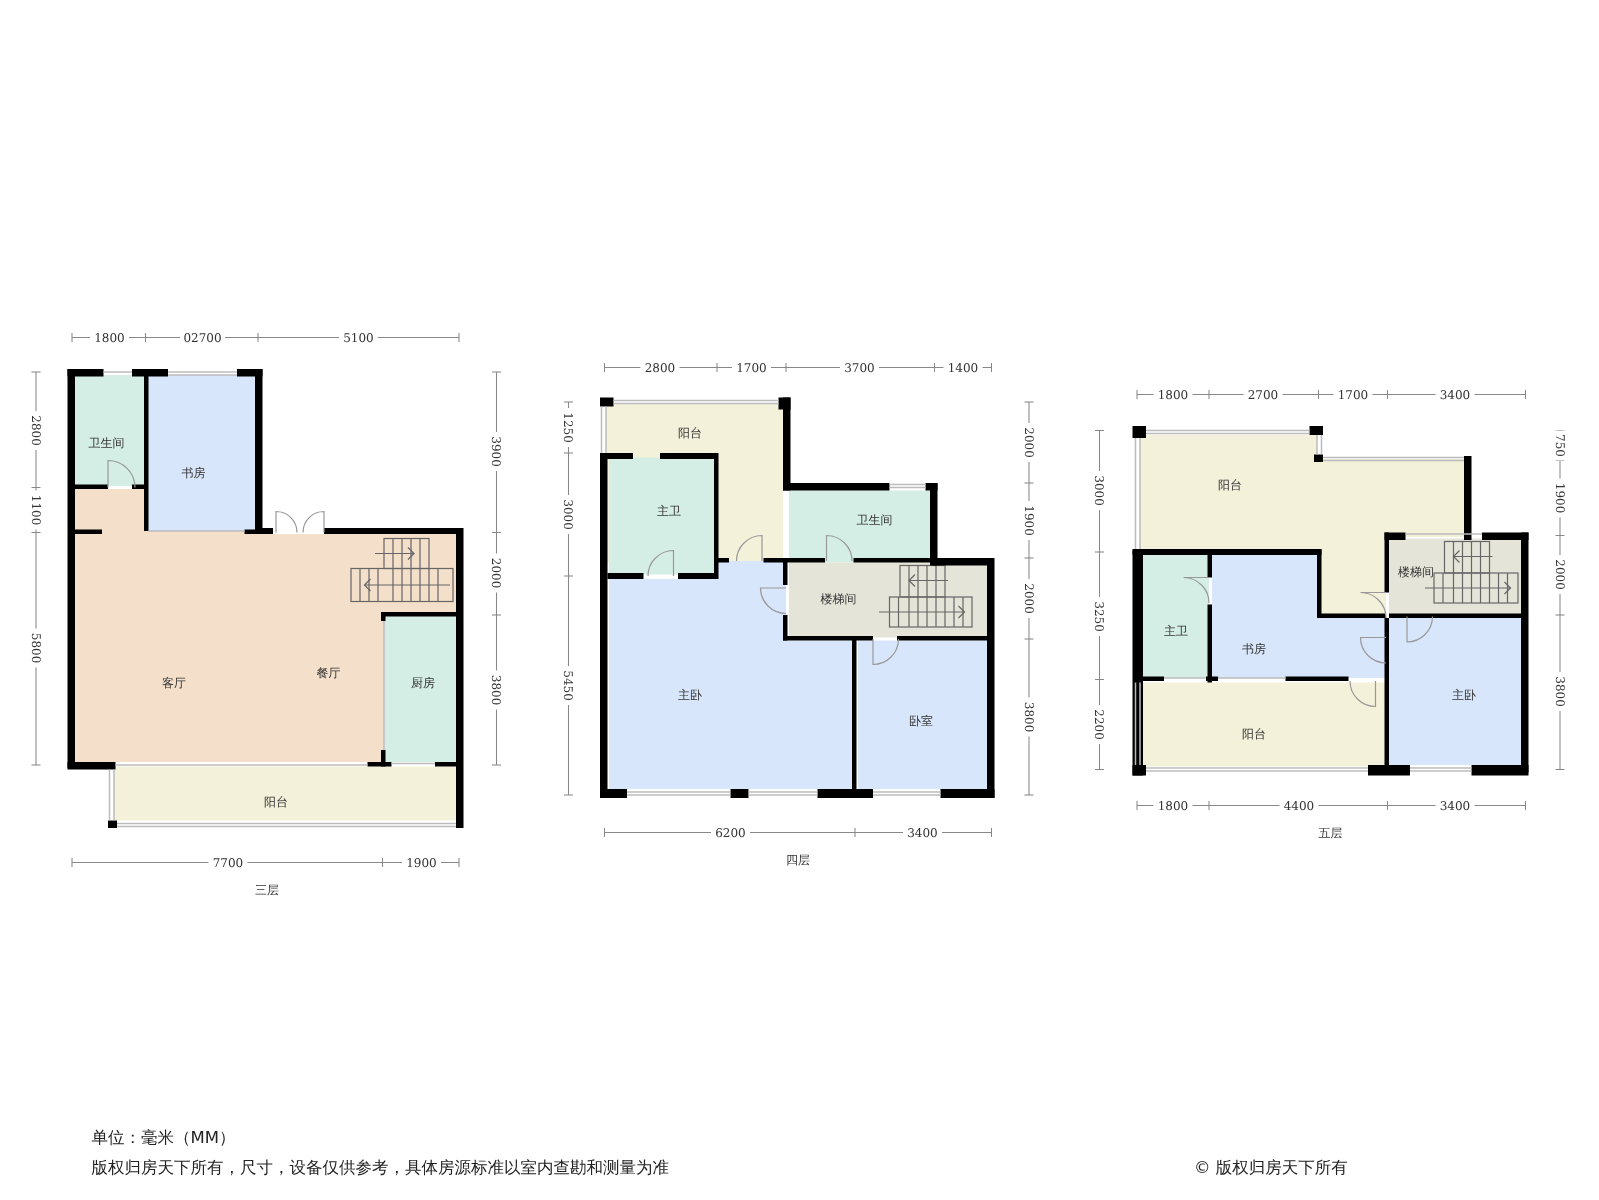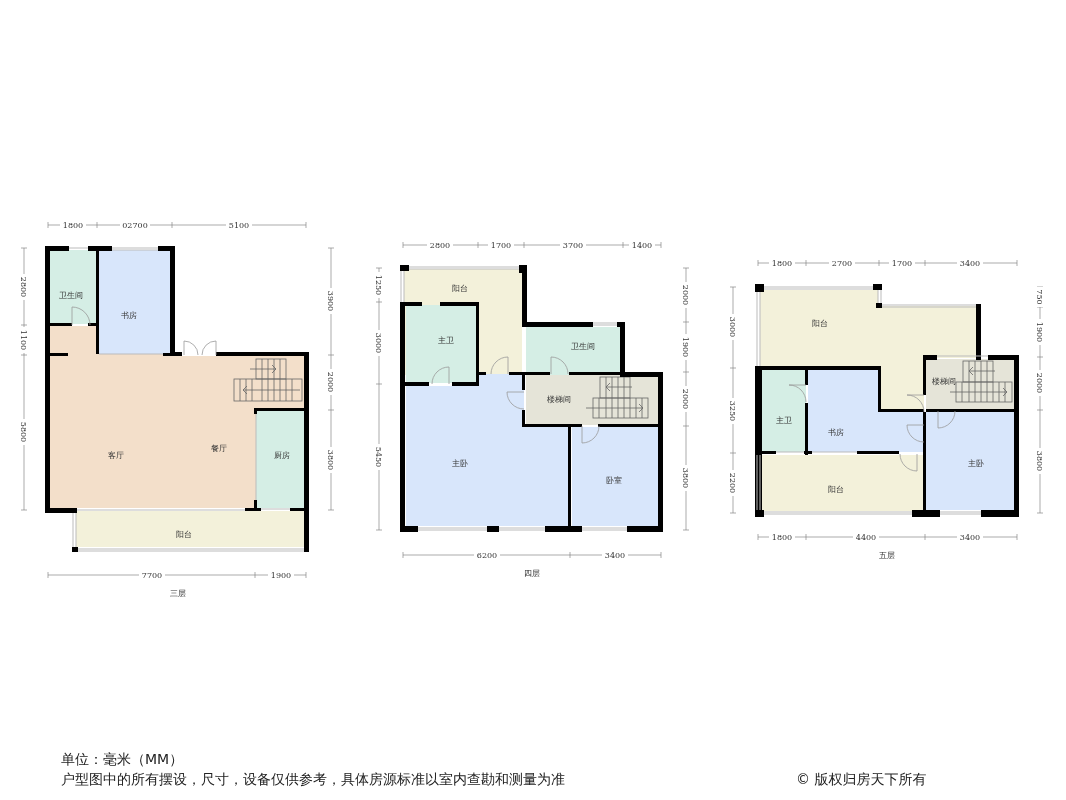--- a/index.html
+++ b/index.html
@@ -2,21 +2,21 @@
 <html><head>
 <meta charset="utf-8">
 <style>
   html, body { margin:0; padding:0; background:#ffffff; }
   body { width:1066px; height:800px; position:relative; overflow:hidden;
          font-family: "DejaVu Sans", "Liberation Sans", sans-serif; }
   svg { position:absolute; left:0; top:0; }
   .dim { font-family: "DejaVu Serif", "Liberation Serif", serif; font-size:8px; fill:#333; }
   .room { font-family: "DejaVu Sans", sans-serif; font-size:8px; fill:#333; }
   .floor-title { font-family: "DejaVu Sans", sans-serif; font-size:8px; fill:#333; }
-  .footer { position:absolute; font-size:14px; color:#222; font-family:"DejaVu Sans", "Liberation Sans", sans-serif; white-space:nowrap; }
+  .footer { position:absolute; font-size:11px; color:#222; font-family:"DejaVu Sans", "Liberation Sans", sans-serif; white-space:nowrap; }
 </style>
 </head>
 <body>
 
 <svg width="1066" height="800" viewBox="0 0 1066 800">
   <defs>
     <pattern id="stairH" width="7" height="10" patternUnits="userSpaceOnUse">
       <line x1="0" y1="0" x2="0" y2="10" stroke="#666" stroke-width="0.8"></line>
     </pattern>
   </defs>
@@ -459,14 +459,14 @@
       <g transform="translate(1040,461) rotate(90)">
           <rect x="-13" y="-5" width="26" height="10" fill="#fff"></rect>
           <text x="0" y="3" text-anchor="middle">3800</text>
         </g>
     </g>
     <text class="floor-title" x="887" y="558" text-anchor="middle">五层</text>
   </g>
 </svg>
 
 <div class="footer" style="left:61px; top:751px;">单位：毫米（MM）</div>
-<div class="footer" style="left:61px; top:771px;">户型图中的所有摆设，尺寸，设备仅供参考，具体房源标准以室内查勘和测量为准</div>
+<div class="footer" style="left:61px; top:771px;">版权归房天下所有，尺寸，设备仅供参考，具体房源标准以室内查勘和测量为准</div>
 <div class="footer" style="left:780px; top:771px;margin-left:16px;">© 版权归房天下所有</div>
 
 </body></html>

